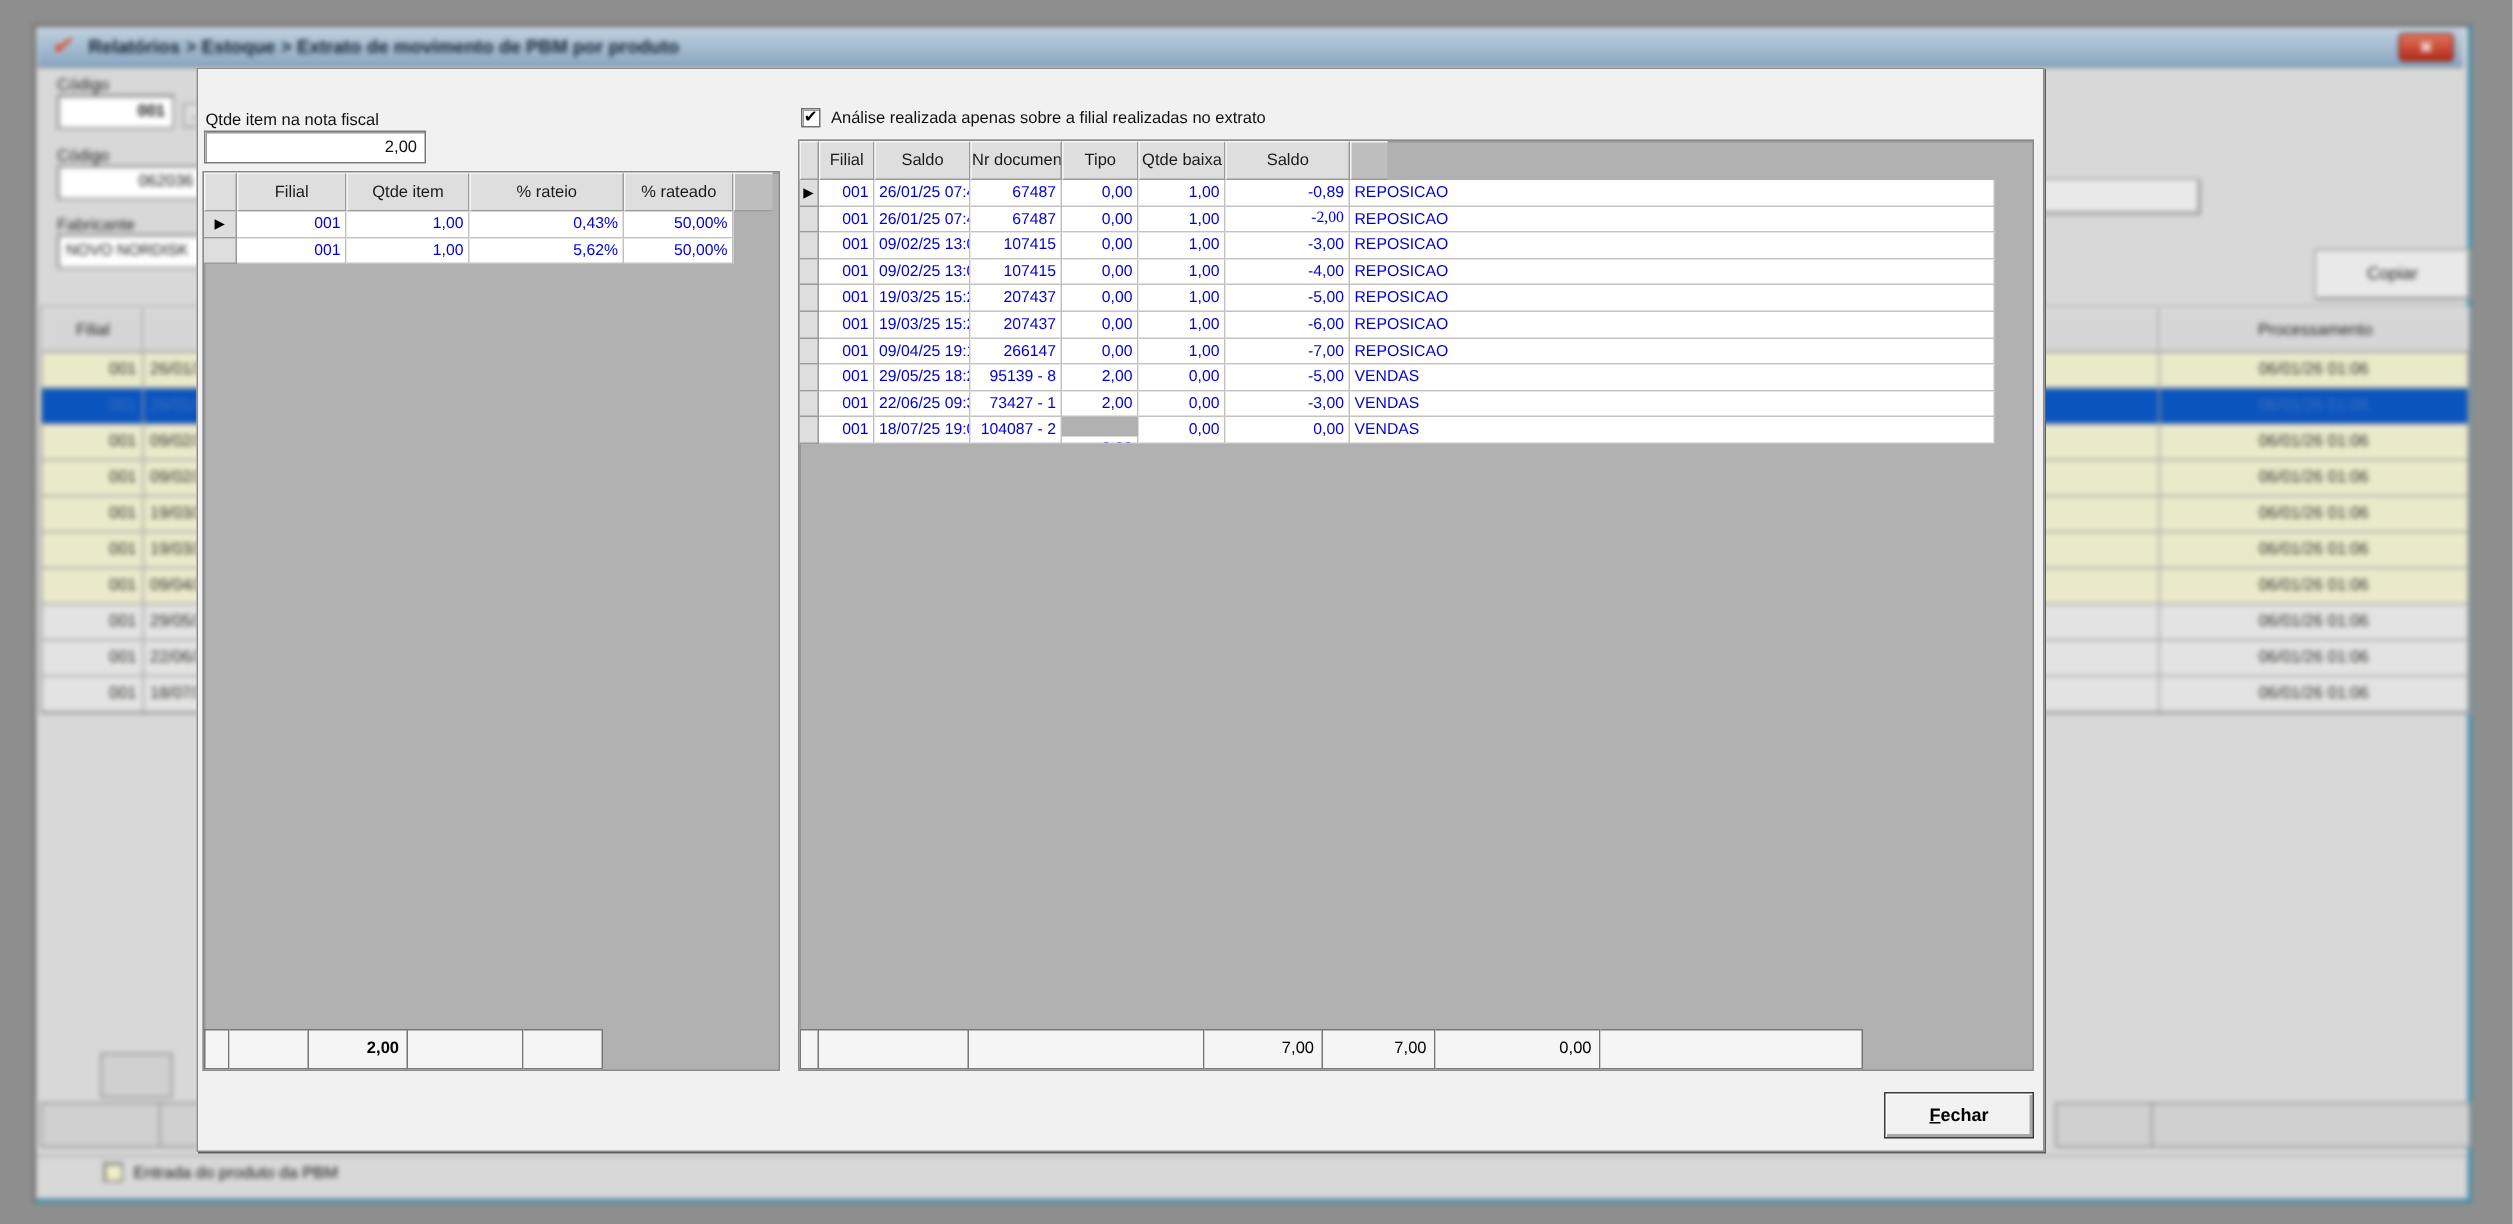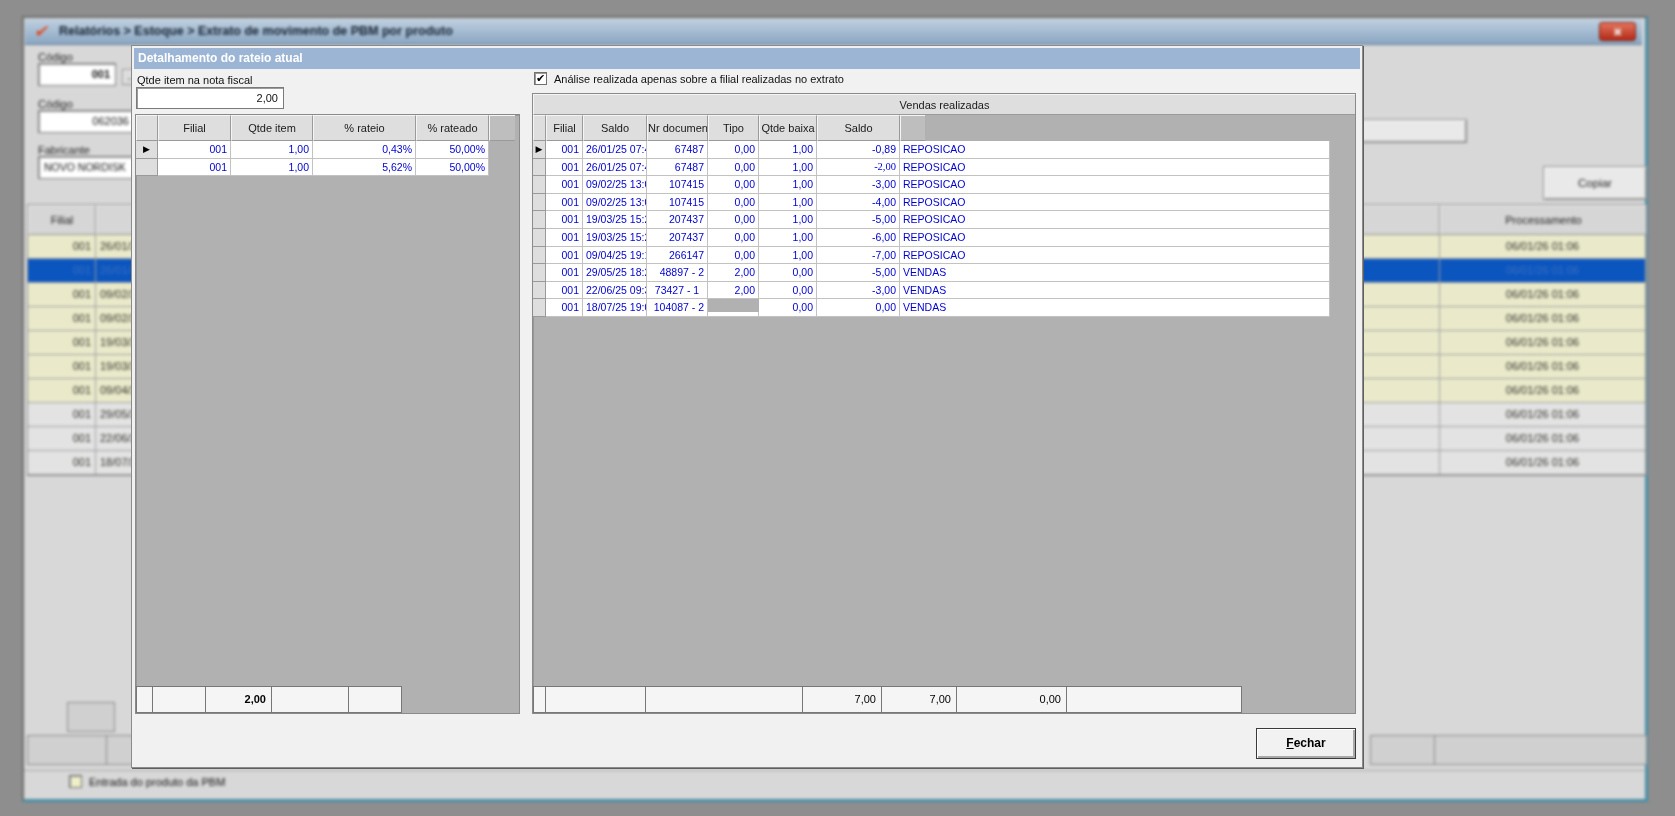--- a/index.html
+++ b/index.html
@@ -179,23 +179,20 @@
 
   <div class="bg-divider"></div>
   <div class="chkline" style="left:45px; top:757px;">
     <div class="chk pale"></div>
     <span>Entrada do produto da PBM</span>
   </div>
 </div>
 
 <div class="modal">
 
-  <div class="modal-titlebar">
-    <div class="modal-title">Detalhamento do rateio atual</div>
-  </div>
 
   <span class="modal-label" style="left:5px; top:28px;">Qtde item na nota fiscal</span>
   <div class="inp sunken" style="left:4px; top:41px; width:148px; height:22px; line-height:20px; text-align:right;">2,00</div>
 
   <div class="grid-box" style="left:3px; top:68px; width:385px; height:600px;">
     <div class="hrow">
       <div class="hcell" style="width:22px;"></div>
       <div class="hcell" style="width:73px;">Filial</div>
       <div class="hcell" style="width:82px;">Qtde item</div>
       <div class="hcell" style="width:103px;">% rateio</div>
@@ -228,23 +225,20 @@
   </div>
 
   <div class="chkline" style="left:402px; top:26px;">
     <div class="chk">
       <span>✔</span>
     </div>
     <span>Análise realizada apenas sobre a filial realizadas no extrato</span>
   </div>
 
   <div class="grid-box" style="left:400px; top:47px; width:824px; height:621px;">
-    <div class="grp-hdr">
-      <div class="hcell" style="line-height:20px; border-right:none;">Vendas realizadas</div>
-    </div>
     <div class="hrow">
       <div class="hcell" style="width:13px;"></div>
       <div class="hcell" style="width:37px;">Filial</div>
       <div class="hcell" style="width:64px;">Saldo</div>
       <div class="hcell" style="width:61px;">Nr documento</div>
       <div class="hcell" style="width:51px;">Tipo</div>
       <div class="hcell" style="width:58px;">Qtde baixa</div>
       <div class="hcell" style="width:83px;">Saldo</div>
       <div class="hcell" style="width:25px; border-right:none; background:#BEBEBE;"></div>
     </div>
@@ -316,31 +310,31 @@
           <div class="dcell r" style="width: 61px;">266147</div>
           <div class="dcell r" style="width: 51px;">0,00</div>
           <div class="dcell r" style="width: 58px;">1,00</div>
           <div class="dcell r" style="width: 83px;">-7,00</div>
           <div class="dcell l" style="width: 430px;">REPOSICAO</div>
         </div>
         <div class="drow">
           <div class="dcell sel" style="width: 13px;"></div>
           <div class="dcell r" style="width: 37px;">001</div>
           <div class="dcell r" style="width: 64px;">29/05/25 18:22</div>
-          <div class="dcell r" style="width: 61px;">48897 - 2</div>
+          <div class="dcell r" style="width: 61px;">95139 - 8</div>
           <div class="dcell r" style="width: 51px;">2,00</div>
           <div class="dcell r" style="width: 58px;">0,00</div>
           <div class="dcell r" style="width: 83px;">-5,00</div>
           <div class="dcell l" style="width: 430px;">VENDAS</div>
         </div>
         <div class="drow">
           <div class="dcell sel" style="width: 13px;"></div>
           <div class="dcell r" style="width: 37px;">001</div>
           <div class="dcell r" style="width: 64px;">22/06/25 09:39</div>
-          <div class="dcell r" style="width: 61px; text-align: center;">73427 - 1</div>
+          <div class="dcell r" style="width: 61px;">73427 - 1</div>
           <div class="dcell r" style="width: 51px;">2,00</div>
           <div class="dcell r" style="width: 58px;">0,00</div>
           <div class="dcell r" style="width: 83px;">-3,00</div>
           <div class="dcell l" style="width: 430px;">VENDAS</div>
         </div>
         <div class="drow">
           <div class="dcell sel" style="width: 13px;"></div>
           <div class="dcell r" style="width: 37px;">001</div>
           <div class="dcell r" style="width: 64px;">18/07/25 19:00</div>
           <div class="dcell r" style="width: 61px;">104087 - 2</div>

